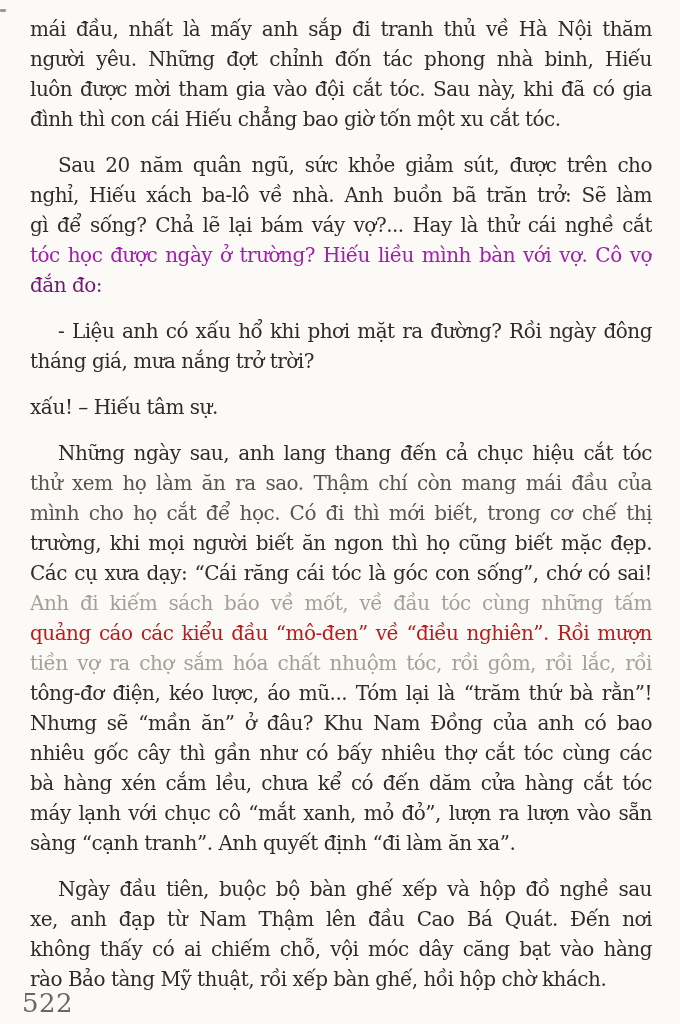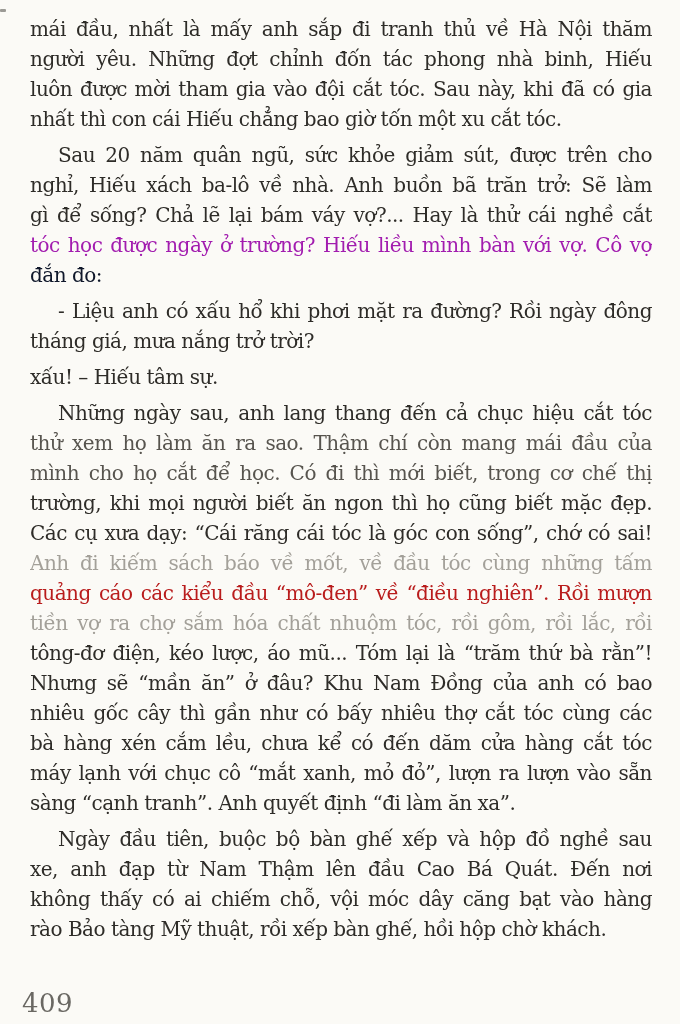--- a/index.html
+++ b/index.html
@@ -11,21 +11,21 @@
     overflow: hidden;
     font-family: "DejaVu Serif", "Liberation Serif", serif;
   }
   .text-block {
     position: absolute;
     left: 30px;
     right: 28px;
     top: 14px;
   }
   .paragraph { margin: 0; }
-  .paragraph + .paragraph { margin-top: 6px; }
+  .paragraph + .paragraph { margin-top: 16px; }
   .line {
     height: 30px;
     line-height: 30px;
     font-size: 20px;
     letter-spacing: -0.5px;
     white-space: normal;
     overflow: hidden;
     text-align: justify;
     text-align-last: justify;
     color: #2e2c28;
@@ -55,28 +55,28 @@
 </head>
 <body>
 
 <div class="page">
   <div class="edge-artifact"></div>
   <div class="text-block" id="text-block">
       <div class="paragraph">
         <div class="line" style="color: rgb(46, 44, 40);">mái đầu, nhất là mấy anh sắp đi tranh thủ về Hà Nội thăm</div>
         <div class="line" style="color: rgb(46, 44, 40);">người yêu. Những đợt chỉnh đốn tác phong nhà binh, Hiếu</div>
         <div class="line" style="color: rgb(46, 44, 40);">luôn được mời tham gia vào đội cắt tóc. Sau này, khi đã có gia</div>
-        <div class="line last" style="color: rgb(46, 44, 40);">nhất thì con cái Hiếu chẳng bao giờ tốn một xu cắt tóc.</div>
+        <div class="line last" style="color: rgb(46, 44, 40);">đình thì con cái Hiếu chẳng bao giờ tốn một xu cắt tóc.</div>
       </div>
       <div class="paragraph">
         <div class="line indent" style="color: rgb(46, 44, 40);">Sau 20 năm quân ngũ, sức khỏe giảm sút, được trên cho</div>
         <div class="line" style="color: rgb(46, 44, 40);">nghỉ, Hiếu xách ba-lô về nhà. Anh buồn bã trăn trở: Sẽ làm</div>
         <div class="line" style="color: rgb(46, 44, 40);">gì để sống? Chả lẽ lại bám váy vợ?... Hay là thử cái nghề cắt</div>
         <div class="line" style="color: #a21caf;">tóc học được ngày ở trường? Hiếu liều mình bàn với vợ. Cô vợ</div>
-        <div class="line last" style="color: #0f172a; text-align: center;">đắn đo:</div>
+        <div class="line last" style="color: #701a75; text-align: center;">đắn đo:</div>
       </div>
       <div class="paragraph">
         <div class="line indent" style="color: rgb(46, 44, 40);">- Liệu anh có xấu hổ khi phơi mặt ra đường? Rồi ngày đông</div>
         <div class="line last" style="color: rgb(46, 44, 40);">tháng giá, mưa nắng trở trời?</div>
       </div>
       <div class="paragraph">
         <div class="line last" style="color: rgb(46, 44, 40);">xấu! – Hiếu tâm sự.</div>
       </div>
       <div class="paragraph">
         <div class="line indent" style="color: rgb(46, 44, 40);">Những ngày sau, anh lang thang đến cả chục hiệu cắt tóc</div>
@@ -94,14 +94,14 @@
         <div class="line" style="color: rgb(46, 44, 40);">máy lạnh với chục cô “mắt xanh, mỏ đỏ”, lượn ra lượn vào sẵn</div>
         <div class="line last" style="color: rgb(46, 44, 40);">sàng “cạnh tranh”. Anh quyết định “đi làm ăn xa”.</div>
       </div>
       <div class="paragraph">
         <div class="line indent" style="color: rgb(46, 44, 40);">Ngày đầu tiên, buộc bộ bàn ghế xếp và hộp đồ nghề  sau</div>
         <div class="line" style="color: rgb(46, 44, 40);">xe, anh đạp từ Nam Thậm lên đầu Cao Bá Quát. Đến nơi</div>
         <div class="line" style="color: rgb(46, 44, 40);">không thấy có ai chiếm chỗ, vội móc dây căng bạt vào hàng</div>
         <div class="line last" style="color: rgb(46, 44, 40); text-align: center;">rào Bảo tàng Mỹ thuật, rồi xếp bàn ghế, hồi hộp chờ khách.</div>
       </div>
     </div>
-  <div class="footer">409</div>
+  <div class="footer">522</div>
 </div>
 
 </body></html>

